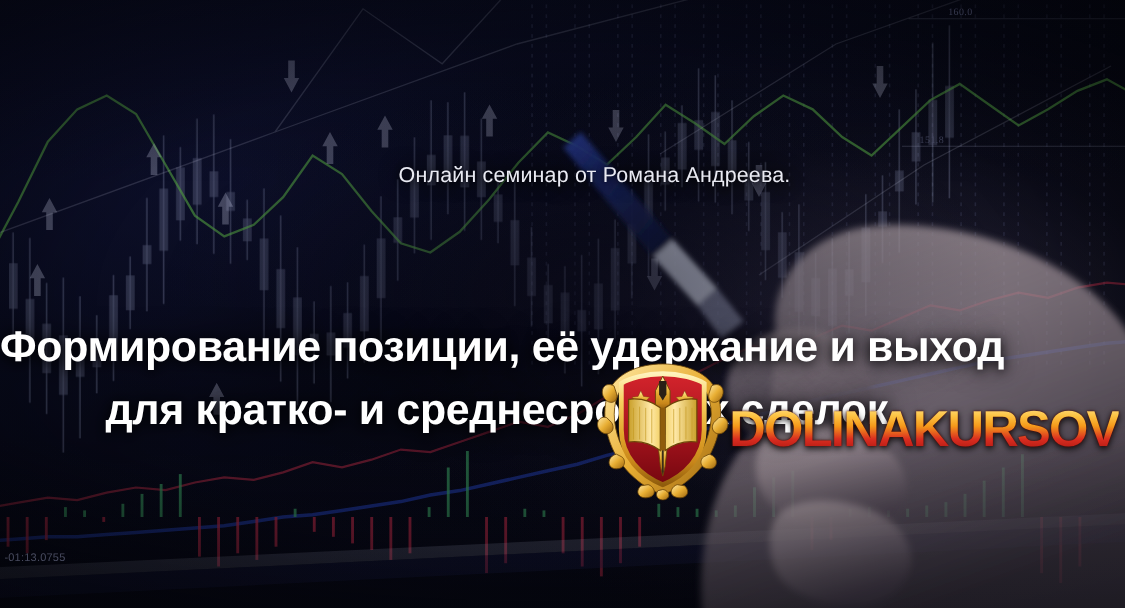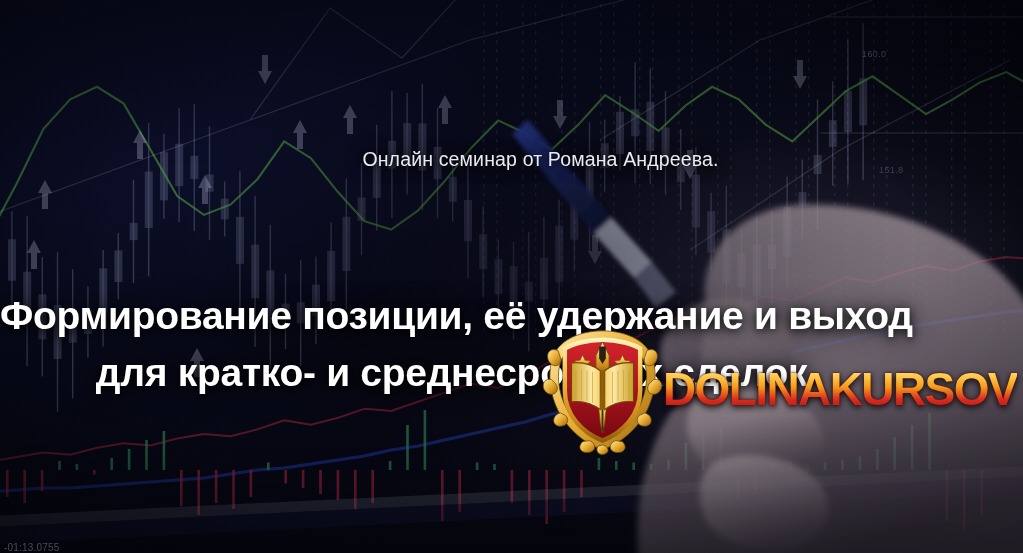--- a/index.html
+++ b/index.html
@@ -62,27 +62,27 @@
     background:linear-gradient(to bottom, #ffe9a0 0%, #fdc444 26%, #f59a1b 46%, #d92d20 72%, #a8140f 100%);
     -webkit-background-clip:text; background-clip:text;
     color:transparent; -webkit-text-fill-color:transparent;
     filter:drop-shadow(0 0 1px #5a0c06) drop-shadow(0 2px 3px rgba(0,0,0,0.85));
     line-height:1;
   }
 
   
   .price-tag {
     position:absolute; font-size:9px; color:#5e6280;
-    font-family:Liberation Sans, sans-serif; letter-spacing:0.4px;
-    opacity:0.55; pointer-events:none;margin-top:43px;
+    font-family:Liberation Serif, serif; letter-spacing:0.4px;
+    opacity:0.55; pointer-events:none;
   }
   #tag-top { left:862px; top:6px; }
-  #tag-mid { left:879px; top:122px; }
+  #tag-mid { left:836px; top:122px; }
   #tag-ticker {
-    position:absolute; left:4px; top:542px; font-size:10px;
+    position:absolute; left:4px; top:502px; font-size:10px;
     color:#8a8fb0; opacity:0.5; letter-spacing:0.2px;
     font-family:"Liberation Sans", sans-serif; pointer-events:none;
   }
 </style>
 </head>
 <body>
 
 <div id="banner">
 
   <div class="layer" id="bg-base"></div>

